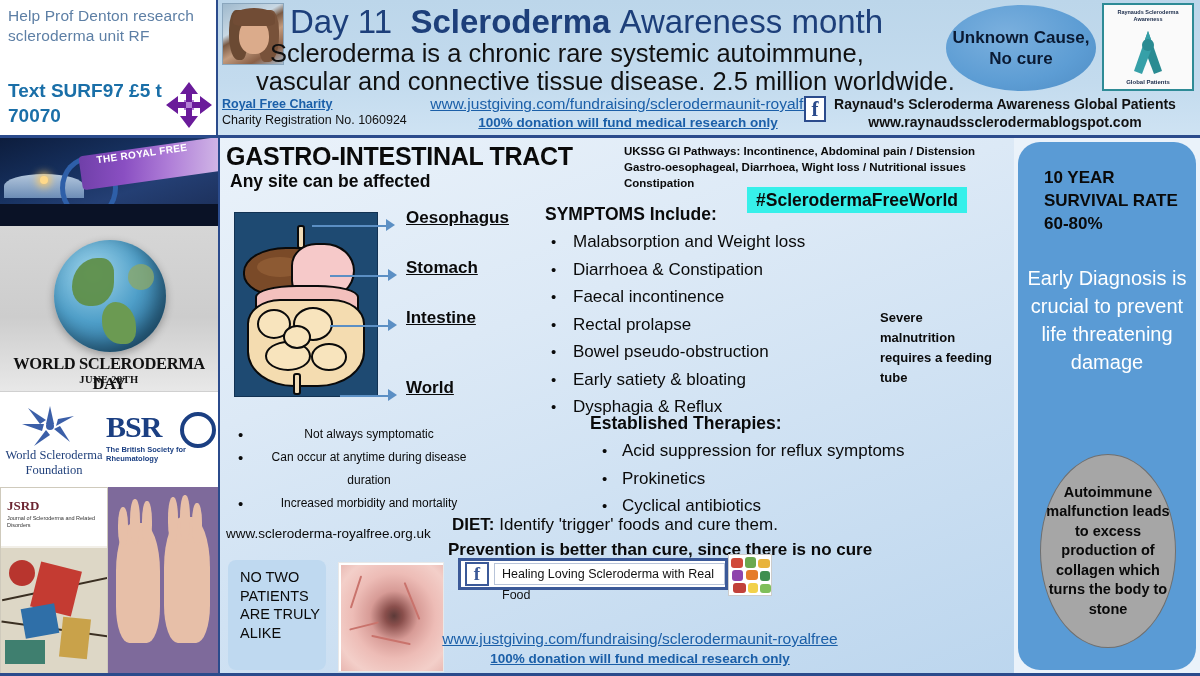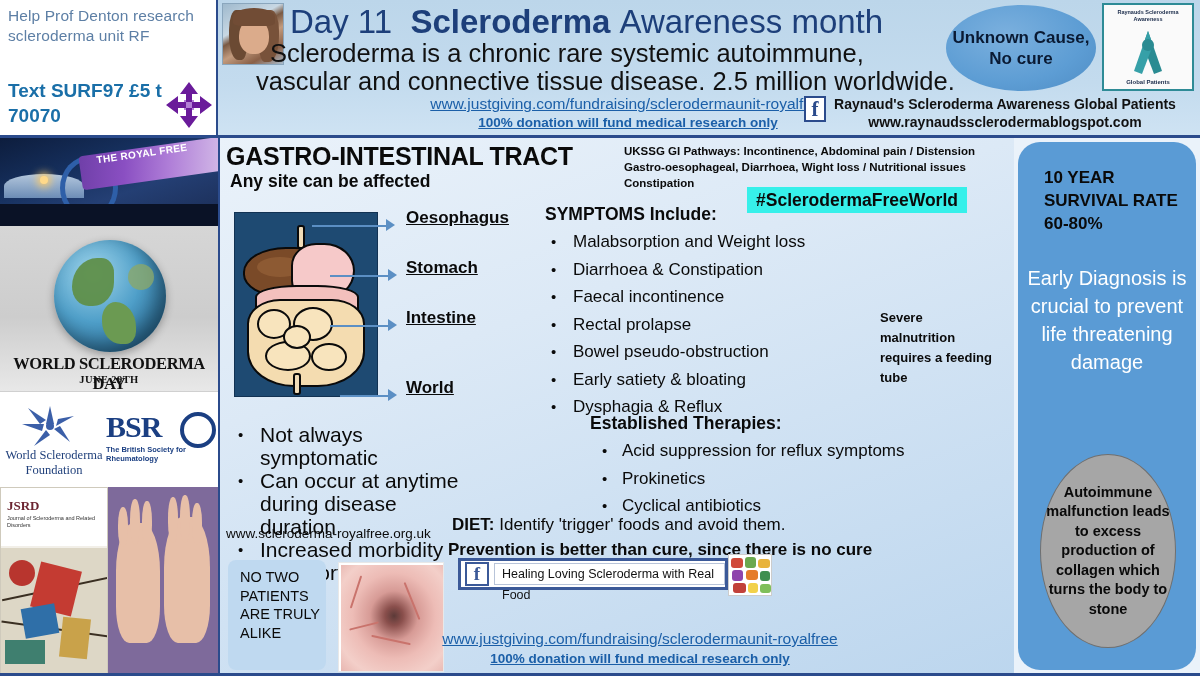--- a/index.html
+++ b/index.html
@@ -262,21 +262,21 @@
     content:"\2022"; position:absolute; left:6px; top:0; font-size:15px;
   }
   .severe {
     position:absolute; left:660px; top:122px; width:120px;
     font-size:13px; font-weight:bold; color:#0a0a0a; line-height:20px;margin-top:48px;
   }
 
   .fact-list { position:absolute; left:8px; top:285px; width:250px; }
   .fact-list li {
     list-style:none; position:relative; padding-left:32px;
-    font-size:21px; color:#0a0a0a; line-height:23px;
+    font-size:12px; color:#0a0a0a; line-height:23px;text-align:center;
   }
   .fact-list li::before {
     content:"\2022"; position:absolute; left:10px; top:0; font-size:15px;
   }
   .sclero-url {
     position:absolute; left:6px; top:388px;
     font-size:13.5px; color:#0a0a0a;
   }
 
   .ther-head {
@@ -402,20 +402,24 @@
         <div class="face"></div>
           <div class="hair-t"></div>
       </div>
 
       <div class="title-line1">
         <span>Day 11</span>&nbsp;&nbsp;<span class="bold">Scleroderma</span>&nbsp;<span>Awareness  month</span>
       </div>
       <div class="title-line2">Scleroderma is a chronic rare systemic autoimmune,</div>
       <div class="title-line3">vascular and connective tissue disease. 2.5 million worldwide.</div>
 
+      <div class="rfc">
+        <div class="rfc-title">Royal Free Charity</div>
+        <div class="rfc-reg">Charity Registration No.  1060924</div>
+      </div>
 
       <div class="jg-top">
         <span>www.justgiving.com/fundraising/sclerodermaunit-royalfree</span>
         <span class="small">100% donation will fund medical research only</span>
       </div>
 
       <div class="fb-badge">f</div>
       <div class="ray-text">
         <div>Raynaud's Scleroderma Awareness Global Patients</div>
         <div>www.raynaudssclerodermablogspot.com</div>
@@ -590,21 +594,21 @@
 
     <div class="ther-head">Established  Therapies:</div>
     <ul class="ther-list">
       <li>Acid suppression  for reflux symptoms</li>
       <li>Prokinetics</li>
       <li>Cyclical antibiotics</li>
     </ul>
 
     <div class="diet-line">
       <b>DIET:</b>
-      <span>Identify 'trigger' foods and avoid them.</span>
+      <span>Identify 'trigger' foods and cure them.</span>
     </div>
     <div class="prevent-line">Prevention is better than cure, since there is no cure</div>
 
     <div class="notwo">NO TWO PATIENTS ARE TRULY ALIKE</div>
 
     <div class="endoscopy">
       <div class="endo-inner">
         <div class="vein" style="left:14px; top:10px; width:2px; height:34px; transform:rotate(18deg);"></div>
         <div class="vein" style="left:70px; top:16px; width:2px; height:40px; transform:rotate(-22deg);"></div>
         <div class="vein" style="left:30px; top:74px; width:40px; height:2px; transform:rotate(12deg);"></div>

